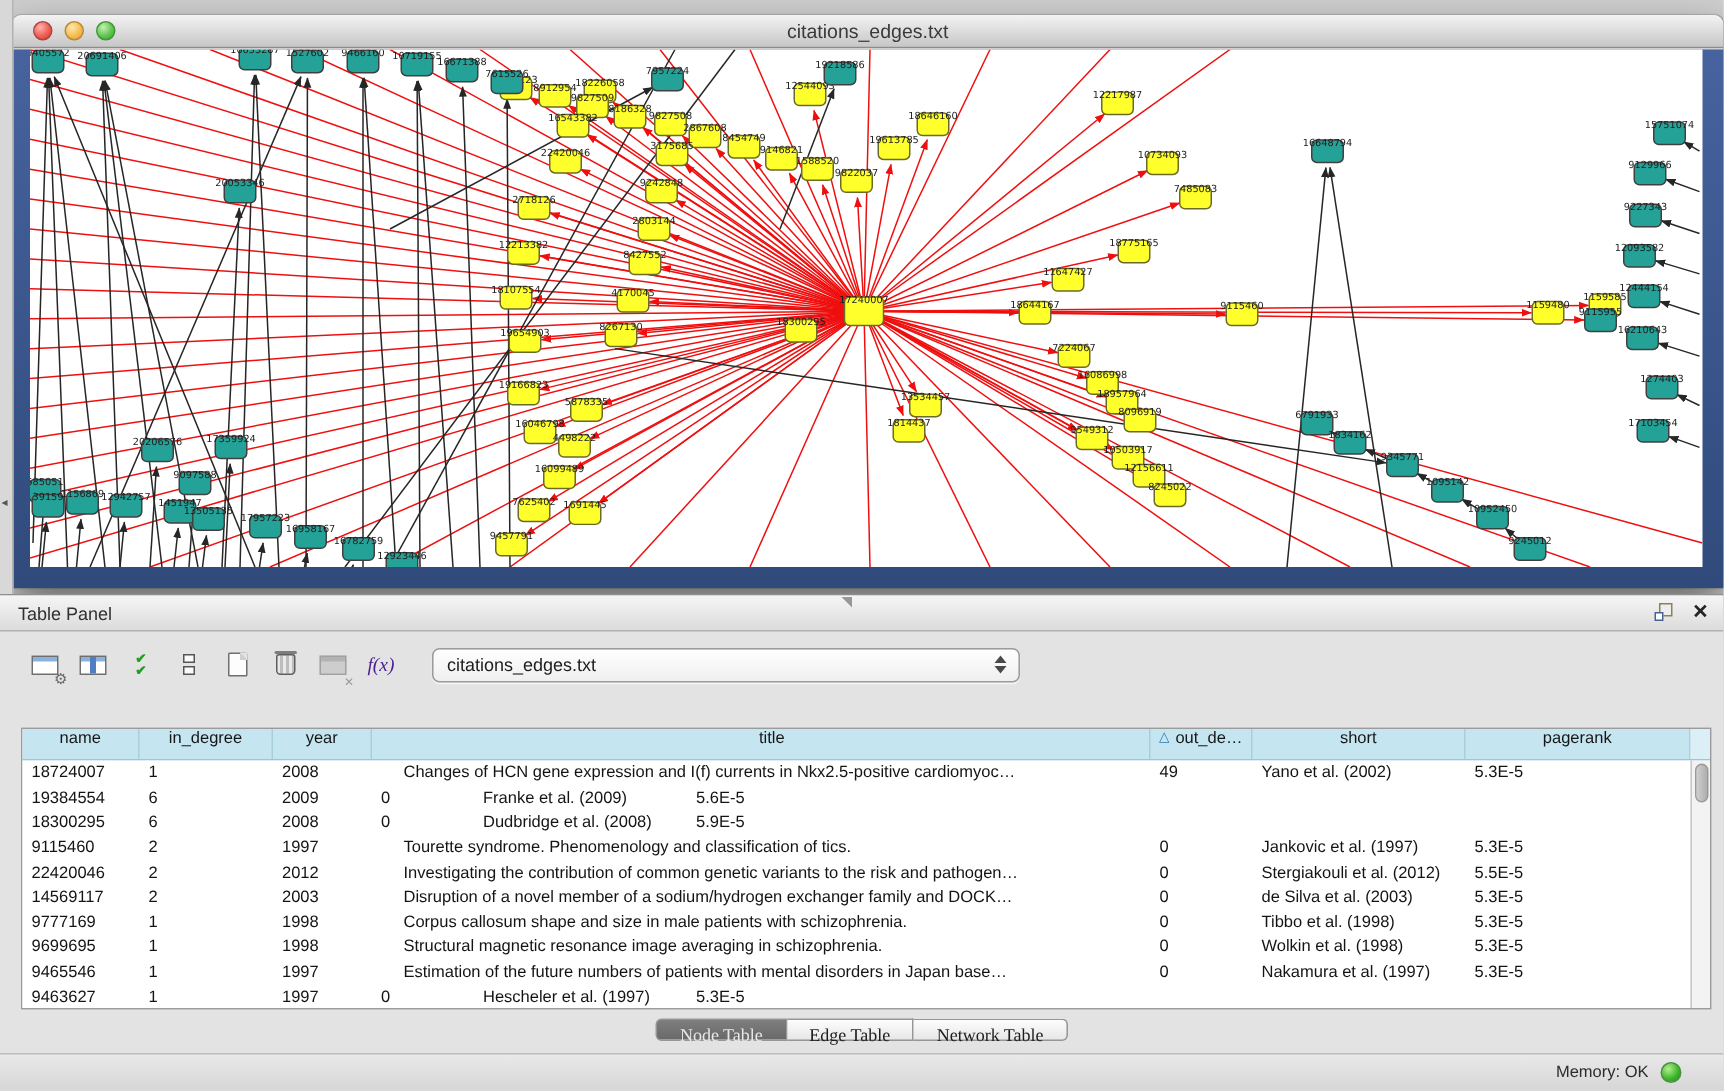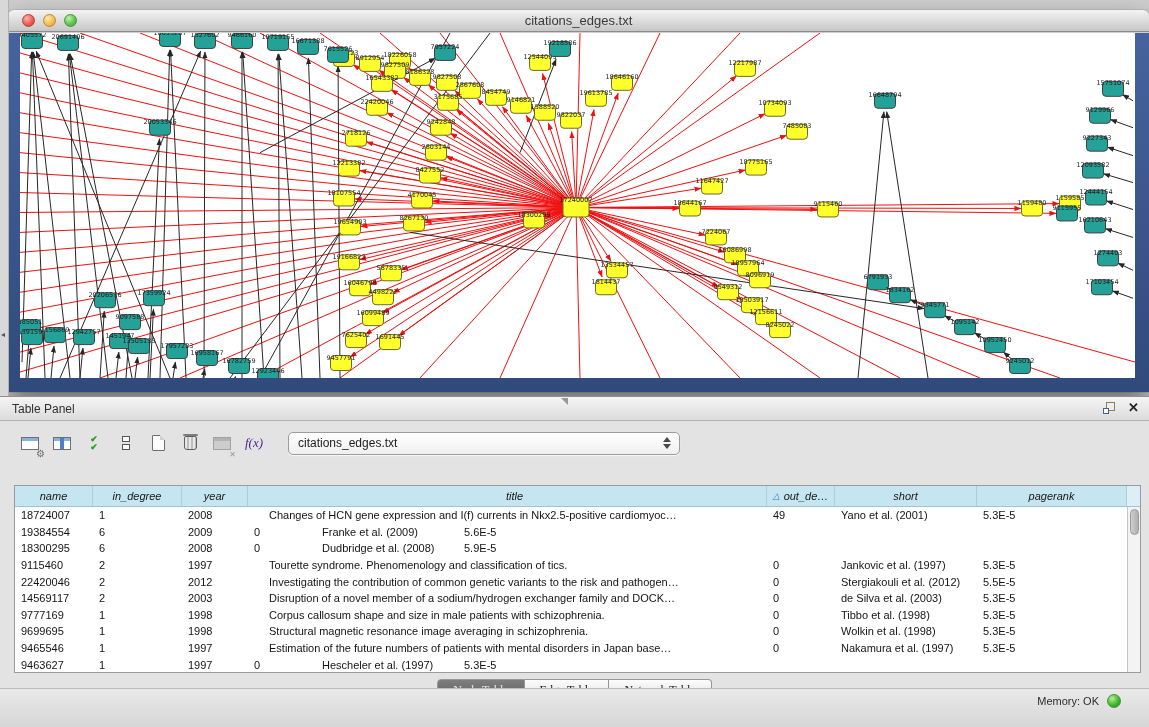--- a/index.html
+++ b/index.html
@@ -55,37 +55,37 @@
   .disx { position:absolute; right:0; bottom:-3px; font-size:8px; color:#9a9a9a; }
   .fx { font-family:"Liberation Serif", serif; font-style:italic; font-size:13px; color:#4c1d95; }
   .combo { margin-left:16px; width:392px; height:23px; background:linear-gradient(#ffffff,#efefef); border:1px solid #9c9c9c; border-radius:5px; position:relative; display:flex; align-items:center; box-shadow:0 1px 1px rgba(255,255,255,.8); }
   .combo-text { padding-left:9px; font-size:12px; color:#1d1d1d; }
   .combo-arrows { position:absolute; right:8px; top:4px; display:flex; flex-direction:column; gap:2px; }
   .combo-arrows .up { width:0; height:0; border-left:4px solid transparent; border-right:4px solid transparent; border-bottom:5px solid #4a4a4a; }
   .combo-arrows .dn { width:0; height:0; border-left:4px solid transparent; border-right:4px solid transparent; border-top:5px solid #4a4a4a; }
 
   .tablebox { position:absolute; left:14px; right:8px; top:88px; height:188px; background:#fff; border:1px solid #9b9b9b; }
   .thead { display:flex; height:21px; background:#c5e6f1; border-bottom:1px solid #9fc4d2; }
-  .th { display:flex; align-items:center; justify-content:center; font-size:11px; color:#161616; border-right:1px solid #a8cfdb; overflow:hidden; white-space:nowrap;font-style:italic; }
+  .th { display:flex; justify-content:center; font-size:11px; color:#161616; border-right:1px solid #a8cfdb; overflow:hidden; white-space:nowrap; }
   .thfill { flex:1; background:#ddeff6; border-right:none; }
   .sort { color:#2a7ab5; font-size:9px; margin-right:4px; }
   .c0{width:78px;} .c1{width:89px;} .c2{width:66px;} .c3{width:504px;margin-left:15px;} .c4{width:68px;} .c5{width:142px;} .c6{width:150px;}
   .tbody { position:absolute; top:21px; left:0; right:13px; bottom:0; overflow:hidden; background:#fff; }
   .tr { display:flex; height:16.6px; align-items:center; }
   .td { font-size:11px; color:#141414; padding-left:6px; white-space:nowrap; overflow:hidden; }
   .vscroll { position:absolute; right:0; top:21px; bottom:0; width:13px; background:#f3f3f3; border-left:1px solid #c6c6c6; }
   .vthumb { position:absolute; top:2px; left:1.5px; width:9px; height:26px; background:linear-gradient(90deg,#cfcfcf,#aeaeae); border:1px solid #9a9a9a; border-radius:5px; }
 
   .tabs { position:absolute; left:0; right:0; top:282px; display:flex; justify-content:center; }
   .seg { height:15px; line-height:20px; font-size:12px; padding:0 15px; border:1px solid #969696; border-left:none; background:linear-gradient(#fdfdfd,#e7e7e7); color:#1c1c1c;font-family:Liberation Serif, serif; }
   .seg.first { border-left:1px solid #969696; border-radius:4px 0 0 4px; }
   .seg.last { border-radius:0 4px 4px 0; }
   .seg.sel { background:linear-gradient(#7e7e7e,#696969); color:#e8e8e8; }
 
-  .statusbar { position:absolute; left:0; right:0; bottom:0; height:39px; background:linear-gradient(#e9e9e9,#d6d6d6); border-top:1px solid #bdbdbd;text-align:center; }
+  .statusbar { position:absolute; left:0; right:0; bottom:0; height:25px; background:linear-gradient(#e9e9e9,#d6d6d6); border-top:1px solid #bdbdbd;text-align:center; }
   .mem-label { position:absolute; right:50px; line-height:24px; font-size:11px; color:#2c2c2c; }
   .mem-dot { position:absolute; right:28px; top:5px; width:14px; height:14px; border-radius:50%; background:radial-gradient(circle at 35% 30%, #b4ef8e, #3ab329 60%, #1f8f1a); border:1px solid #4e8f44; }
 </style>
 </head>
 <body>
 
 <div class="screen">
 
   <div class="graph-window">
     <div class="titlebar">
@@ -537,21 +537,21 @@
           </div>
         <div class="th thfill"></div>
       </div>
       <div class="tbody">
           <div class="tr">
             <div class="td c0">18724007</div>
             <div class="td c1">1</div>
             <div class="td c2">2008</div>
             <div class="td c3">Changes of HCN gene expression and I(f) currents in Nkx2.5-positive cardiomyoc…</div>
             <div class="td c4">49</div>
-            <div class="td c5">Yano et al. (2001)</div>
+            <div class="td c5">Yano et al. (2002)</div>
             <div class="td c6">5.3E-5</div>
           </div>
           <div class="tr">
             <div class="td c0">19384554</div>
             <div class="td c1">6</div>
             <div class="td c2">2009</div>
             <div class="td c4">0</div>
             <div class="td c5">Franke et al. (2009)</div>
             <div class="td c6">5.6E-5</div>
           </div>

